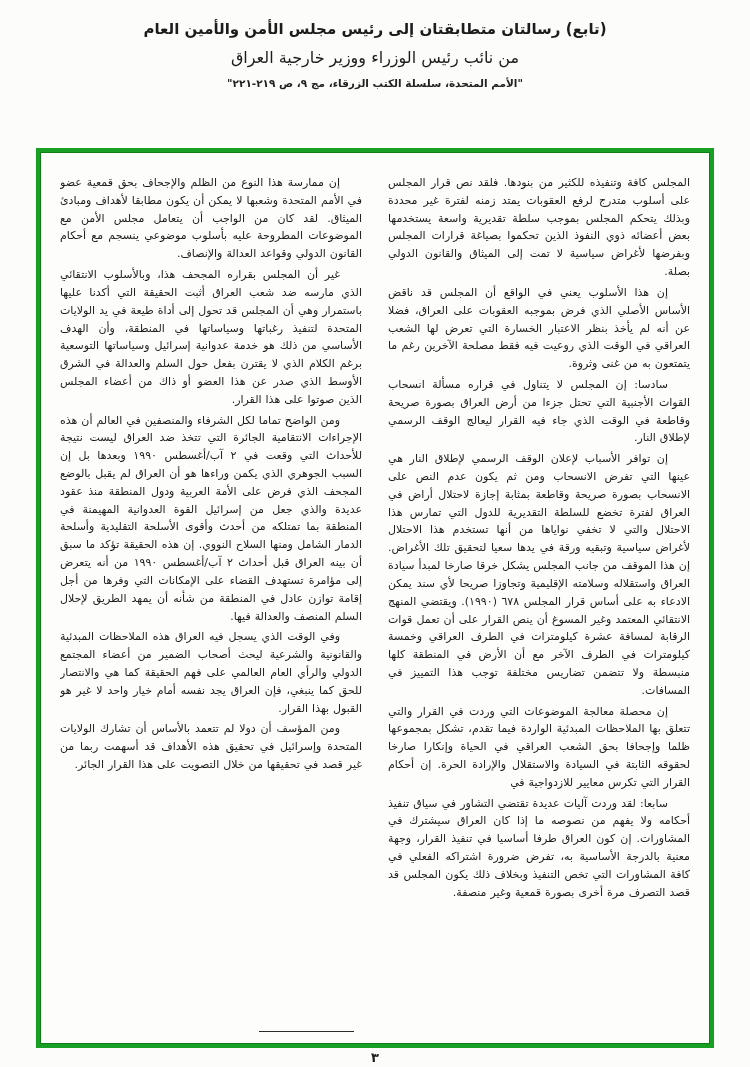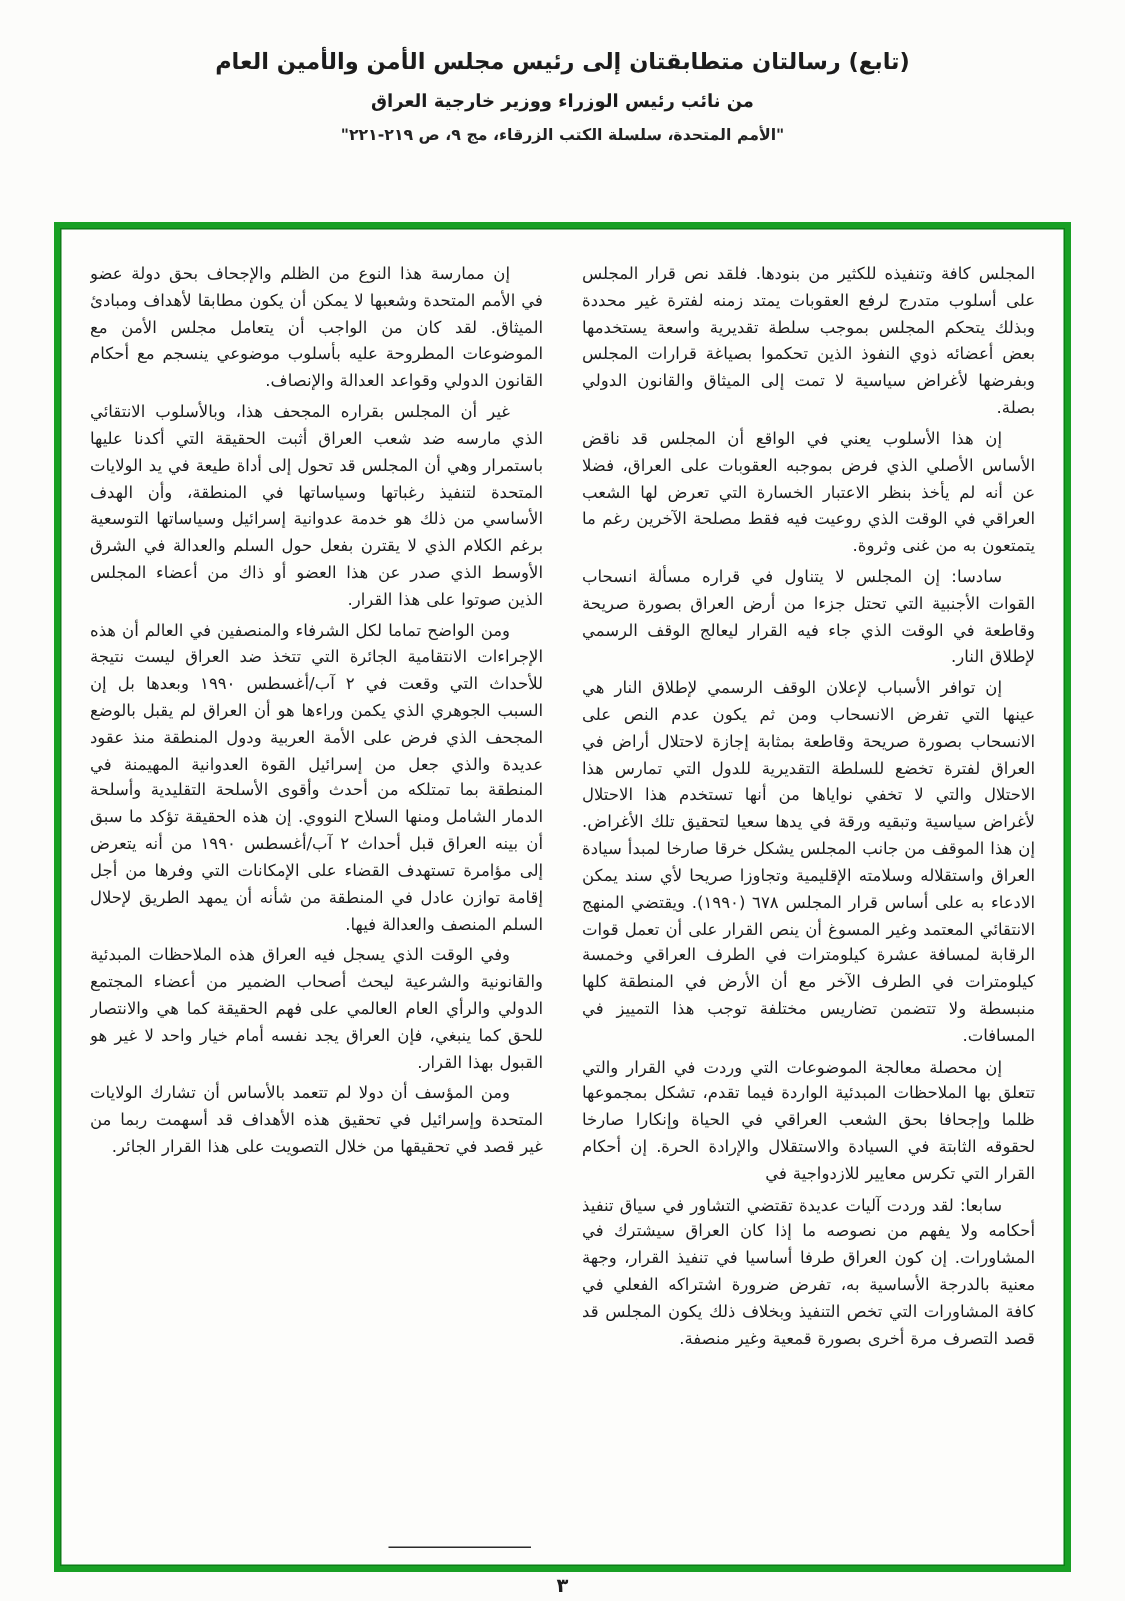--- a/index.html
+++ b/index.html
@@ -7,24 +7,24 @@
   body {
     background: #fcfcfa;
     font-family: "DejaVu Sans", sans-serif;
     color: #1c1c1c;
     position: relative;
     overflow: hidden;
   }
   .page-header {
     direction: rtl;
     text-align: center;
-    padding-top: 32px;
+    padding-top: 20px;
   }
   .h-line1 { font-size: 15px; font-weight: bold; letter-spacing: 0.2px; }
-  .h-line2 { font-size: 12px; font-weight: bold; margin-top: 10px; }
+  .h-line2 { font-size: 16px; font-weight: normal; margin-top: 10px; }
   .h-source { font-size: 10.5px; font-weight: bold; margin-top: 10px; color: #222; }
 
   .doc-frame {
     position: absolute;
     left: 36px;
     top: 148px;
     width: 678px;
     height: 900px;
     border: 4px solid #18a024;
     box-shadow: inset 0 0 0 1px #0d7d16;
@@ -90,21 +90,21 @@
     <div class="col">
       <p class="no-indent">المجلس كافة وتنفيذه للكثير من بنودها. فلقد نص قرار المجلس على أسلوب متدرج لرفع العقوبات يمتد زمنه لفترة غير محددة وبذلك يتحكم المجلس بموجب سلطة تقديرية واسعة يستخدمها بعض أعضائه ذوي النفوذ الذين تحكموا بصياغة قرارات المجلس وبفرضها لأغراض سياسية لا تمت إلى الميثاق والقانون الدولي بصلة.</p>
       <p>إن هذا الأسلوب يعني في الواقع أن المجلس قد ناقض الأساس الأصلي الذي فرض بموجبه العقوبات على العراق، فضلا عن أنه لم يأخذ بنظر الاعتبار الخسارة التي تعرض لها الشعب العراقي في الوقت الذي روعيت فيه فقط مصلحة الآخرين رغم ما يتمتعون به من غنى وثروة.</p>
       <p>سادسا: إن المجلس لا يتناول في قراره مسألة انسحاب القوات الأجنبية التي تحتل جزءا من أرض العراق بصورة صريحة وقاطعة في الوقت الذي جاء فيه القرار ليعالج الوقف الرسمي لإطلاق النار.</p>
       <p>إن توافر الأسباب لإعلان الوقف الرسمي لإطلاق النار هي عينها التي تفرض الانسحاب ومن ثم يكون عدم النص على الانسحاب بصورة صريحة وقاطعة بمثابة إجازة لاحتلال أراض في العراق لفترة تخضع للسلطة التقديرية للدول التي تمارس هذا الاحتلال والتي لا تخفي نواياها من أنها تستخدم هذا الاحتلال لأغراض سياسية وتبقيه ورقة في يدها سعيا لتحقيق تلك الأغراض. إن هذا الموقف من جانب المجلس يشكل خرقا صارخا لمبدأ سيادة العراق واستقلاله وسلامته الإقليمية وتجاوزا صريحا لأي سند يمكن الادعاء به على أساس قرار المجلس ٦٧٨ (١٩٩٠). ويقتضي المنهج الانتقائي المعتمد وغير المسوغ أن ينص القرار على أن تعمل قوات الرقابة لمسافة عشرة كيلومترات في الطرف العراقي وخمسة كيلومترات في الطرف الآخر مع أن الأرض في المنطقة كلها منبسطة ولا تتضمن تضاريس مختلفة توجب هذا التمييز في المسافات.</p>
       <p>إن محصلة معالجة الموضوعات التي وردت في القرار والتي تتعلق بها الملاحظات المبدئية الواردة فيما تقدم، تشكل بمجموعها ظلما وإجحافا بحق الشعب العراقي في الحياة وإنكارا صارخا لحقوقه الثابتة في السيادة والاستقلال والإرادة الحرة. إن أحكام القرار التي تكرس معايير للازدواجية في</p>
       <p>سابعا: لقد وردت آليات عديدة تقتضي التشاور في سياق تنفيذ أحكامه ولا يفهم من نصوصه ما إذا كان العراق سيشترك في المشاورات. إن كون العراق طرفا أساسيا في تنفيذ القرار، وجهة معنية بالدرجة الأساسية به، تفرض ضرورة اشتراكه الفعلي في كافة المشاورات التي تخص التنفيذ وبخلاف ذلك يكون المجلس قد قصد التصرف مرة أخرى بصورة قمعية وغير منصفة.</p>
     </div>
 
     <div class="col">
-      <p>إن ممارسة هذا النوع من الظلم والإجحاف بحق دولة عضو في الأمم المتحدة وشعبها لا يمكن أن يكون مطابقا لأهداف ومبادئ الميثاق. لقد كان من الواجب أن يتعامل مجلس الأمن مع الموضوعات المطروحة عليه بأسلوب موضوعي ينسجم مع أحكام القانون الدولي وقواعد العدالة والإنصاف.</p>
+      <p>إن ممارسة هذا النوع من الظلم والإجحاف بحق قمعية عضو في الأمم المتحدة وشعبها لا يمكن أن يكون مطابقا لأهداف ومبادئ الميثاق. لقد كان من الواجب أن يتعامل مجلس الأمن مع الموضوعات المطروحة عليه بأسلوب موضوعي ينسجم مع أحكام القانون الدولي وقواعد العدالة والإنصاف.</p>
       <p>غير أن المجلس بقراره المجحف هذا، وبالأسلوب الانتقائي الذي مارسه ضد شعب العراق أثبت الحقيقة التي أكدنا عليها باستمرار وهي أن المجلس قد تحول إلى أداة طيعة في يد الولايات المتحدة لتنفيذ رغباتها وسياساتها في المنطقة، وأن الهدف الأساسي من ذلك هو خدمة عدوانية إسرائيل وسياساتها التوسعية برغم الكلام الذي لا يقترن بفعل حول السلم والعدالة في الشرق الأوسط الذي صدر عن هذا العضو أو ذاك من أعضاء المجلس الذين صوتوا على هذا القرار.</p>
       <p>ومن الواضح تماما لكل الشرفاء والمنصفين في العالم أن هذه الإجراءات الانتقامية الجائرة التي تتخذ ضد العراق ليست نتيجة للأحداث التي وقعت في ٢ آب/أغسطس ١٩٩٠ وبعدها بل إن السبب الجوهري الذي يكمن وراءها هو أن العراق لم يقبل بالوضع المجحف الذي فرض على الأمة العربية ودول المنطقة منذ عقود عديدة والذي جعل من إسرائيل القوة العدوانية المهيمنة في المنطقة بما تمتلكه من أحدث وأقوى الأسلحة التقليدية وأسلحة الدمار الشامل ومنها السلاح النووي. إن هذه الحقيقة تؤكد ما سبق أن بينه العراق قبل أحداث ٢ آب/أغسطس ١٩٩٠ من أنه يتعرض إلى مؤامرة تستهدف القضاء على الإمكانات التي وفرها من أجل إقامة توازن عادل في المنطقة من شأنه أن يمهد الطريق لإحلال السلم المنصف والعدالة فيها.</p>
       <p>وفي الوقت الذي يسجل فيه العراق هذه الملاحظات المبدئية والقانونية والشرعية ليحث أصحاب الضمير من أعضاء المجتمع الدولي والرأي العام العالمي على فهم الحقيقة كما هي والانتصار للحق كما ينبغي، فإن العراق يجد نفسه أمام خيار واحد لا غير هو القبول بهذا القرار.</p>
       <p>ومن المؤسف أن دولا لم تتعمد بالأساس أن تشارك الولايات المتحدة وإسرائيل في تحقيق هذه الأهداف قد أسهمت ربما من غير قصد في تحقيقها من خلال التصويت على هذا القرار الجائر.</p>
       <div class="signature">
       </div>
     </div>
 
   </div>
   <div class="footnote-rule"></div>

